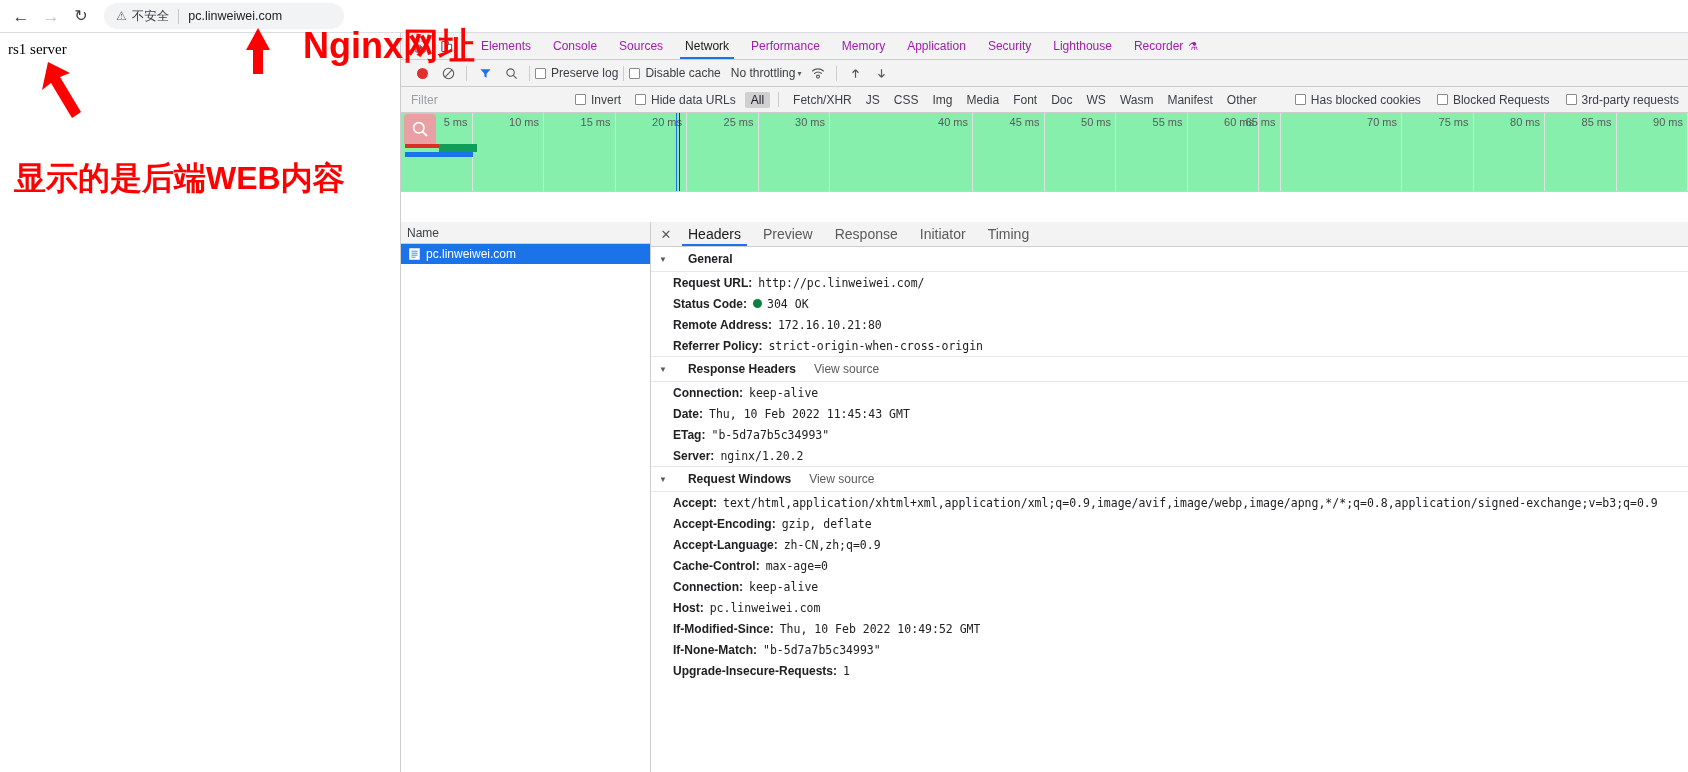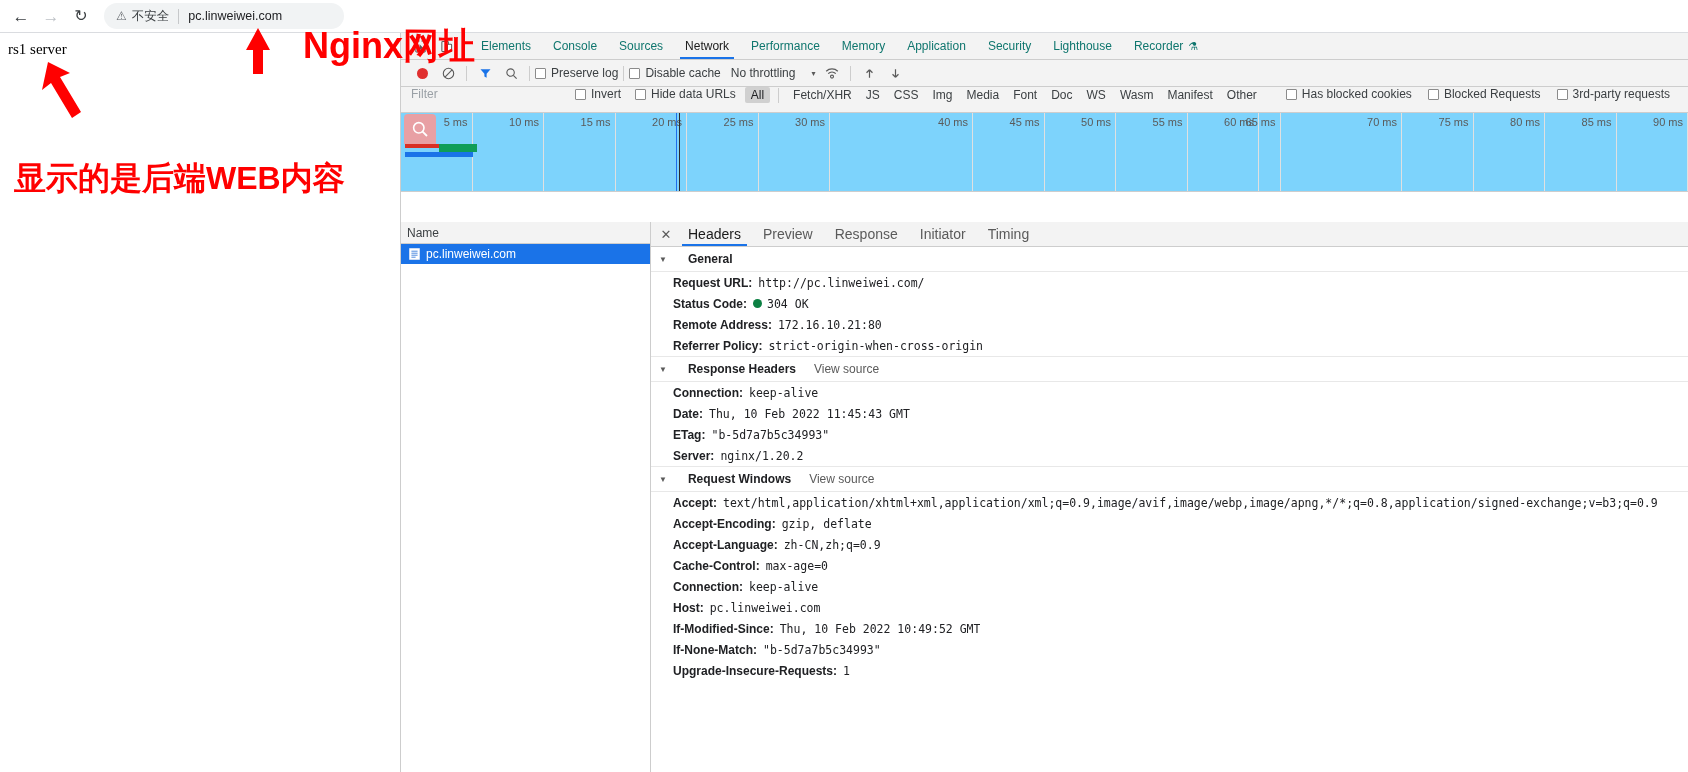--- a/index.html
+++ b/index.html
@@ -103,21 +103,21 @@
     height: 27px; display: flex; align-items: stretch;
     border-bottom: 1px solid #cdcdcd; background: #f3f3f3; padding-left: 6px;
   }
   .dt-icon-btn {
     width: 26px; display: flex; align-items: center; justify-content: center;
     color: #5a5a5a; cursor: pointer;
   }
   .dt-vsep { width: 1px; background: #cdcdcd; margin: 5px 6px 5px 4px; }
   .dt-tab {
     display: flex; align-items: center; padding: 0 11px;
-    font-size: 12px; color: #0f766e; cursor: pointer; white-space: nowrap;
+    font-size: 12px; color: #a21caf; cursor: pointer; white-space: nowrap;
     position: relative;
   }
   .dt-tab.active { color: #1a1a1a; }
   .dt-tab.active::after {
     content: ""; position: absolute; left: 6px; right: 6px; bottom: 0;
     height: 2px; background: #1a73e8;
   }
   .recorder-flask { margin-left: 5px; font-size: 11px; }
 
   
@@ -127,43 +127,43 @@
     font-size: 12px; color: #3c4043;
   }
   .rec-dot { width: 11px; height: 11px; border-radius: 50%; background: #e02f2f; }
   .tb-btn { width: 26px; height: 22px; display: flex; align-items: center; justify-content: center; cursor: pointer; color: #5a5a5a; }
   .tb-sep { width: 1px; height: 15px; background: #cdcdcd; margin: 0 5px; }
   .cbx {
     width: 11px; height: 11px; border: 1px solid #8b8b8b; border-radius: 1px;
     background: #fff; display: inline-block; flex: 0 0 auto;
   }
   .cbx-label { display: flex; align-items: center; gap: 5px; cursor: pointer; white-space: nowrap; font-size: 12px; color: #3c4043; }
-  .throttle { display: flex; align-items: center; gap: 16px; margin-left: 10px; cursor: pointer; white-space: nowrap; }
+  .throttle { display: flex; align-items: center; gap: 2px; margin-left: 10px; cursor: pointer; white-space: nowrap; }
   .caret { font-size: 8px; color: #5a5a5a; }
 
   
   .dt-filterbar {
-    height: 26px; display: flex; align-items: flex-start;
+    height: 26px; display: flex; align-items: center;
     border-bottom: 1px solid #cdcdcd; background: #f3f3f3; padding-left: 8px;
     font-size: 12px; color: #3c4043; gap: 2px;
   }
   .filter-input {
     width: 152px; font-size: 12px; color: #9aa0a6; padding: 0 2px; white-space: nowrap;
   }
   .ftype {
     padding: 1px 6px; font-size: 12px; color: #3c4043; cursor: pointer;
     border-radius: 2px; white-space: nowrap; margin: 0 1px;
   }
   .ftype.active { background: #d0d0d0; color: #202124; }
   .fsep { width: 1px; height: 15px; background: #cdcdcd; margin: 0 7px; }
 
   
   .dt-overview {
     height: 79px; position: relative; border-bottom: 1px solid #cdcdcd;
-    background: #7dd3fc; overflow: hidden;
+    background: #86efac; overflow: hidden;
   }
   .ruler { position: absolute; left: 0; top: 0; width: 100%; height: 100%; }
   .tick {
     position: absolute; top: 0; bottom: 0; border-right: 1px solid #e0e0e0;
   }
   .tick span {
     position: absolute; right: 4px; top: 3px; font-size: 11px; color: #5a5a5a; white-space: nowrap;
   }
   .ov-search {
     position: absolute; left: 3px; top: 1px; width: 32px; height: 30px;
@@ -373,21 +373,21 @@
         <div class="ftype">CSS</div>
         <div class="ftype">Img</div>
         <div class="ftype">Media</div>
         <div class="ftype">Font</div>
         <div class="ftype">Doc</div>
         <div class="ftype">WS</div>
         <div class="ftype">Wasm</div>
         <div class="ftype">Manifest</div>
         <div class="ftype">Other</div>
       </div>
-      <label class="cbx-label" style="margin-left:20px">
+      <label class="cbx-label" style="margin-left:29px">
         <span class="cbx"></span>
         <span>Has blocked cookies</span>
       </label>
       <label class="cbx-label" style="margin-left:14px">
         <span class="cbx"></span>
         <span>Blocked Requests</span>
       </label>
       <label class="cbx-label" style="margin-left:14px">
         <span class="cbx"></span>
         <span>3rd-party requests</span>

